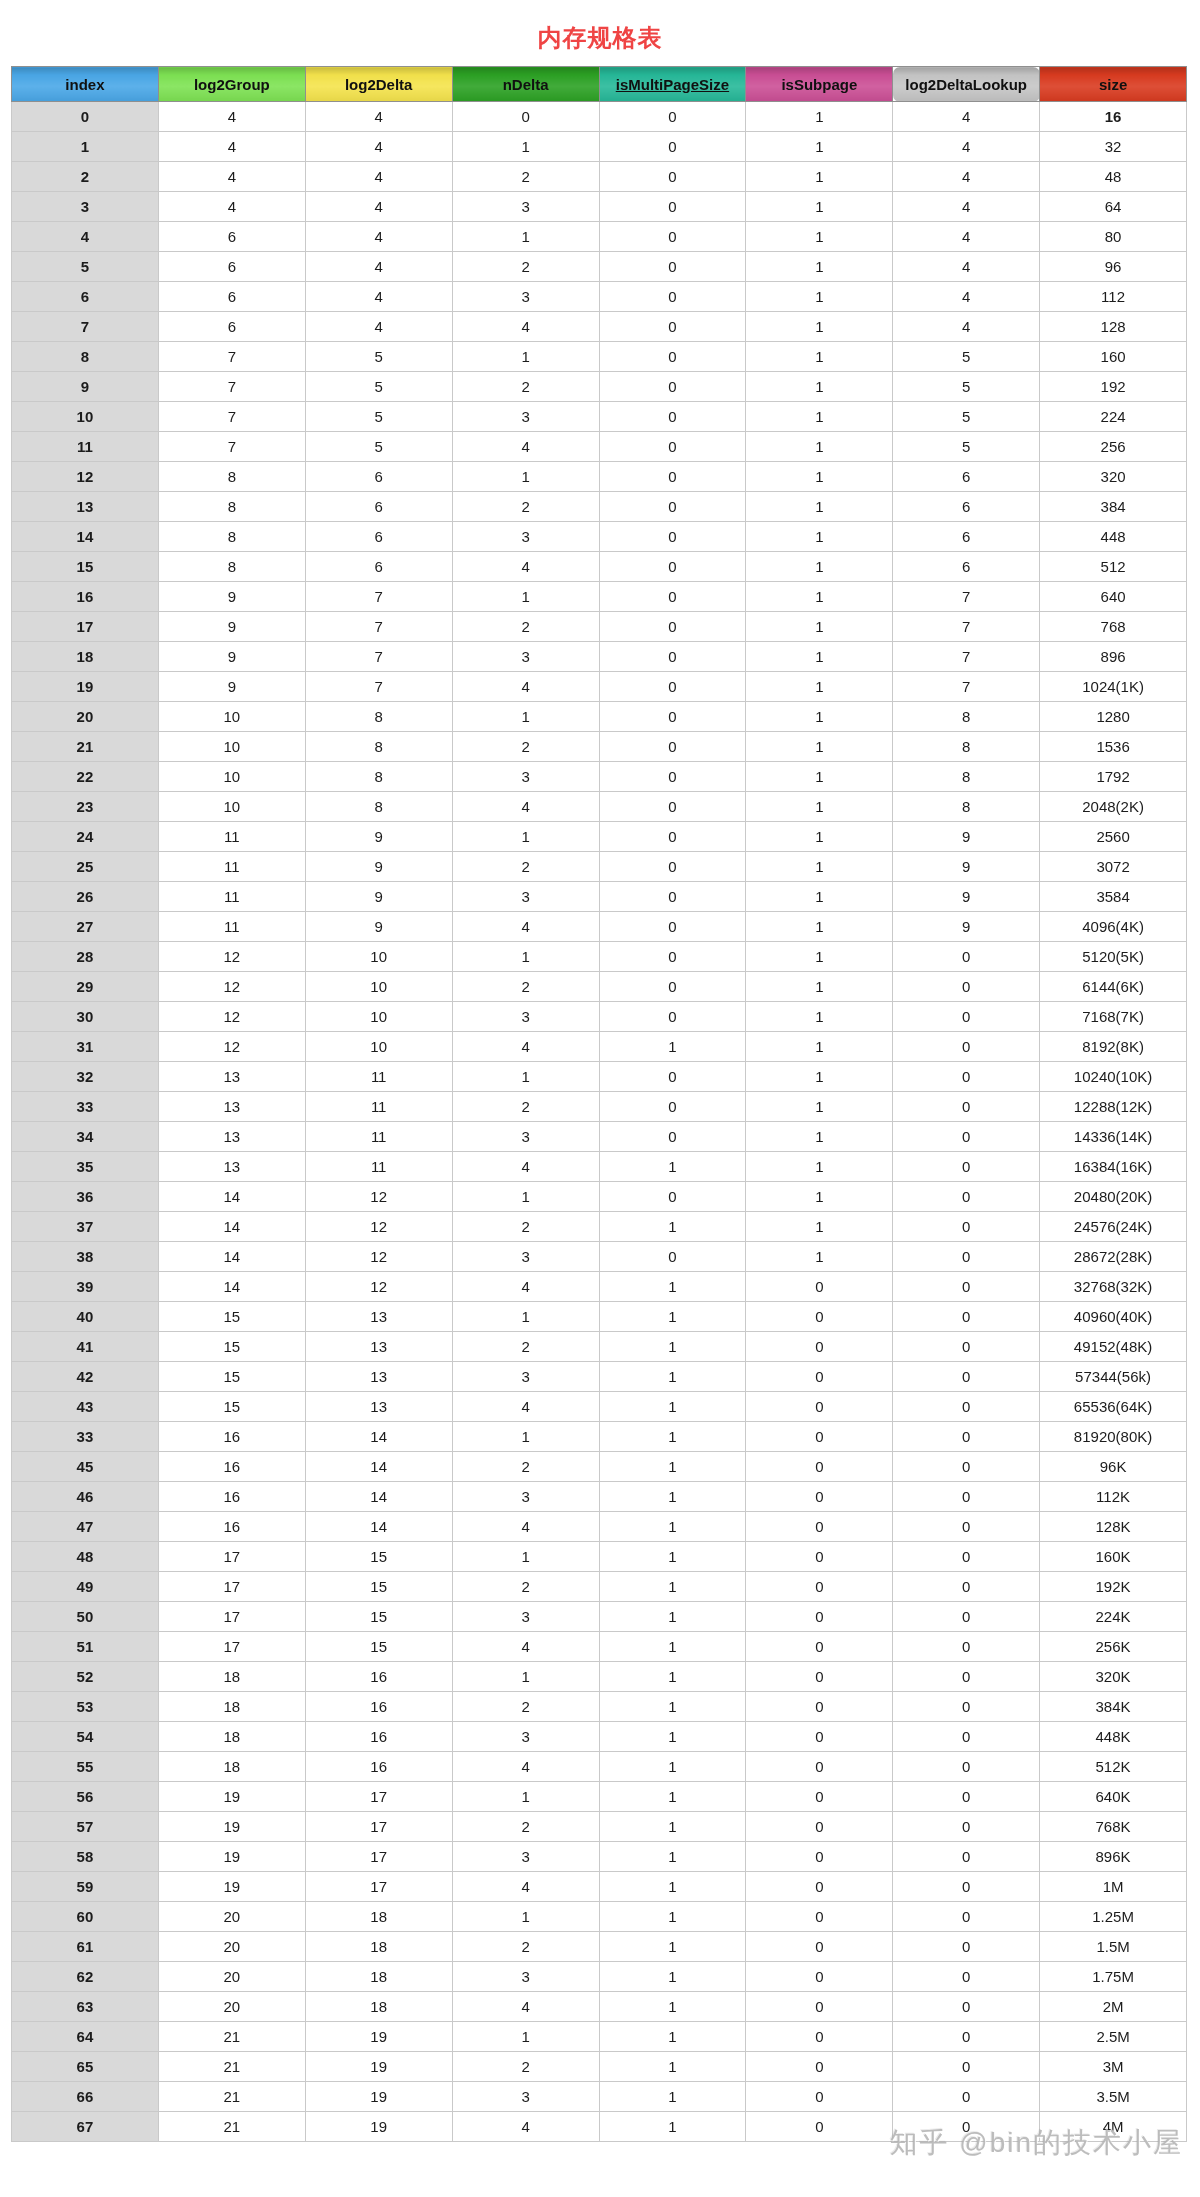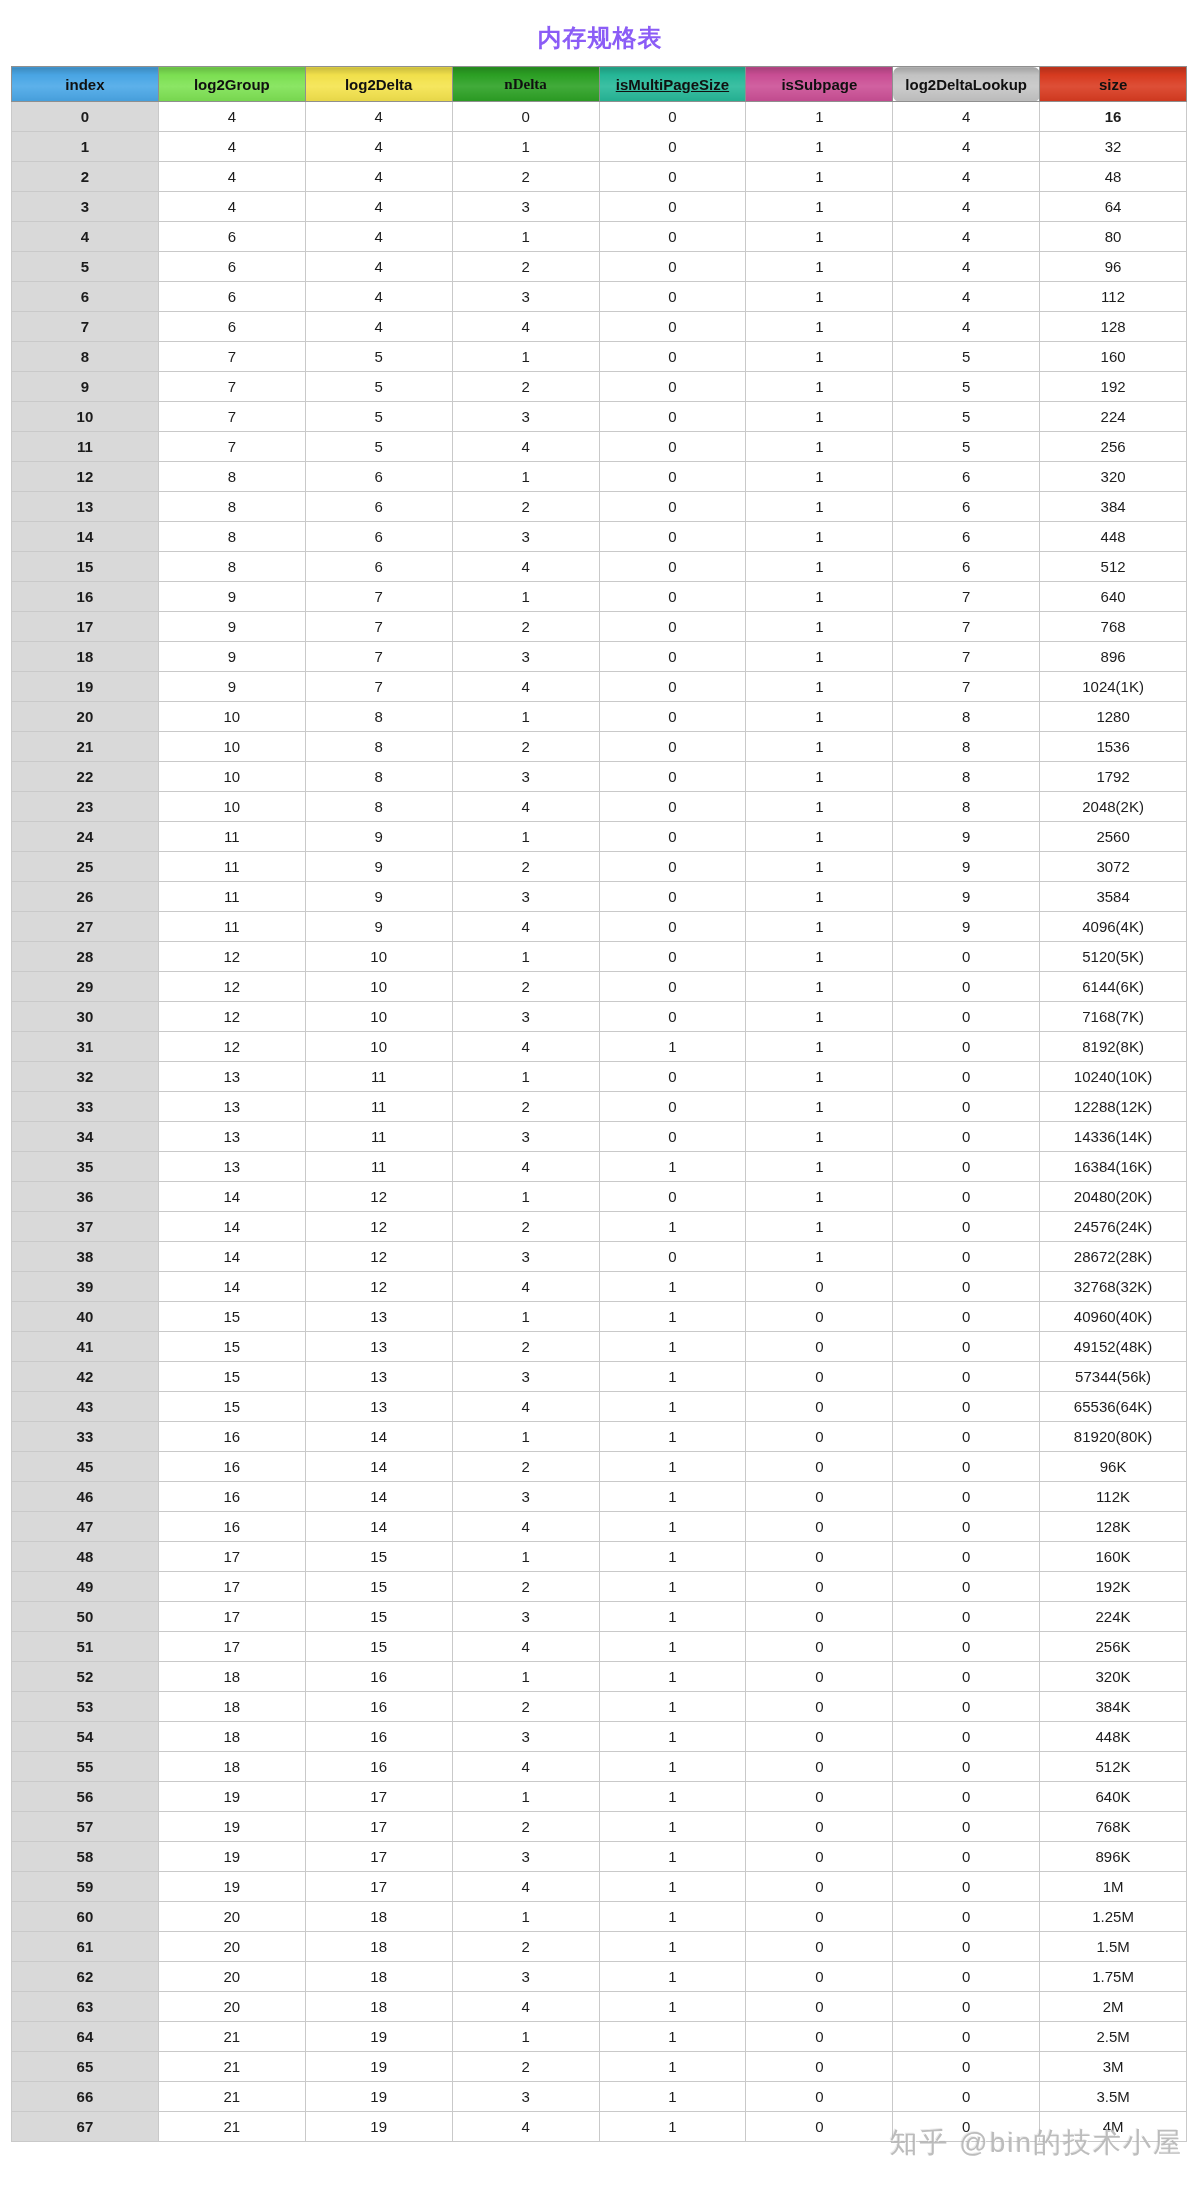--- a/index.html
+++ b/index.html
@@ -13,21 +13,21 @@
     height: 2197px;
     position: relative;
     overflow: hidden;
   }
   .page-title {
     width: 1176px;
     margin: 22px auto 12px auto;
     text-align: center;
     font-size: 24px;
     font-weight: 600;
-    color: #8b5cf6;
+    color: #ef4444;
     letter-spacing: 1px;
   }
   table.spec-table {
     border-collapse: collapse;
     table-layout: fixed;
     width: 1176px;
     margin-left: 11px;
   }
   .spec-table col { width: 12.5%; }
   .spec-table th {
@@ -85,21 +85,21 @@
       <col>
       <col>
       <col>
       <col>
   </colgroup>
   <thead>
     <tr id="header-row">
         <th style="background-color: rgb(74, 168, 232);">index</th>
         <th style="background-color: rgb(126, 227, 83);">log2Group</th>
         <th style="background-color: rgb(245, 228, 76);">log2Delta</th>
-        <th style="background-color: rgb(44, 162, 36); font-family: Liberation Serif, serif;">nDelta</th>
+        <th style="background-color: rgb(44, 162, 36);">nDelta</th>
         <th style="background-color: rgb(38, 185, 153); text-decoration: underline;">isMultiPageSize</th>
         <th style="background-color: rgb(204, 79, 150);">isSubpage</th>
         <th style="background-color: rgb(198, 198, 198); border-radius: 7px;">log2DeltaLookup</th>
         <th style="background-color: rgb(218, 59, 32);">size</th>
       </tr>
   </thead>
   <tbody id="table-body">
       <tr>
         <td class="idx">0</td>
         <td>4</td>

